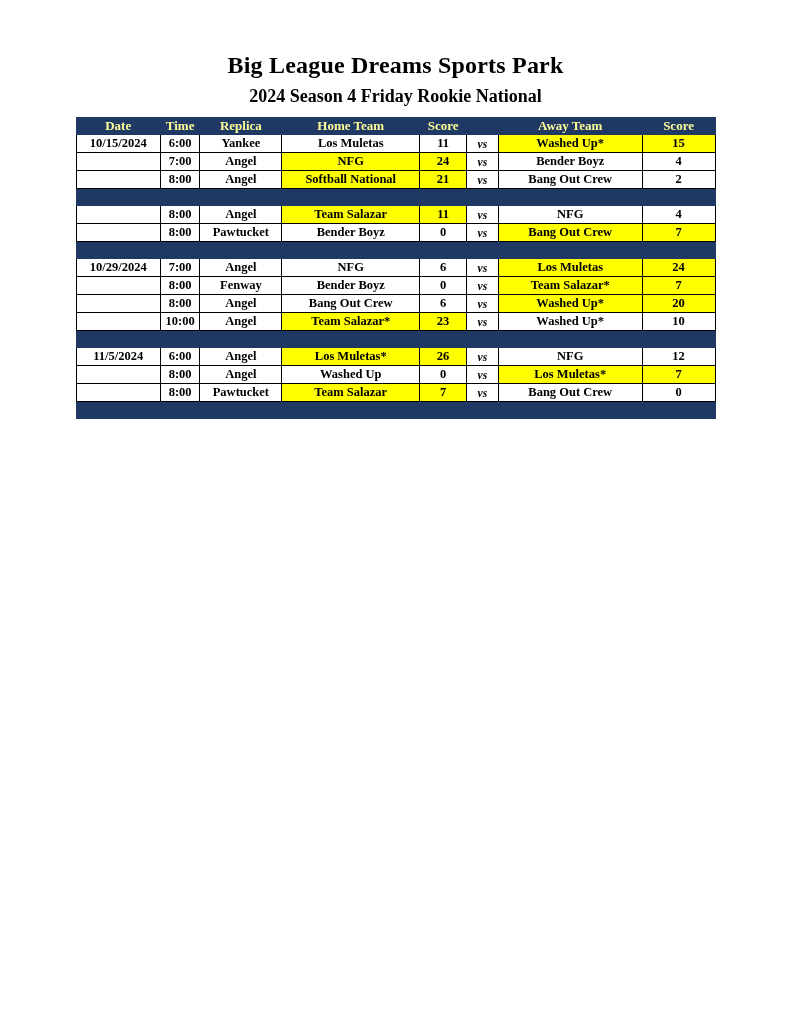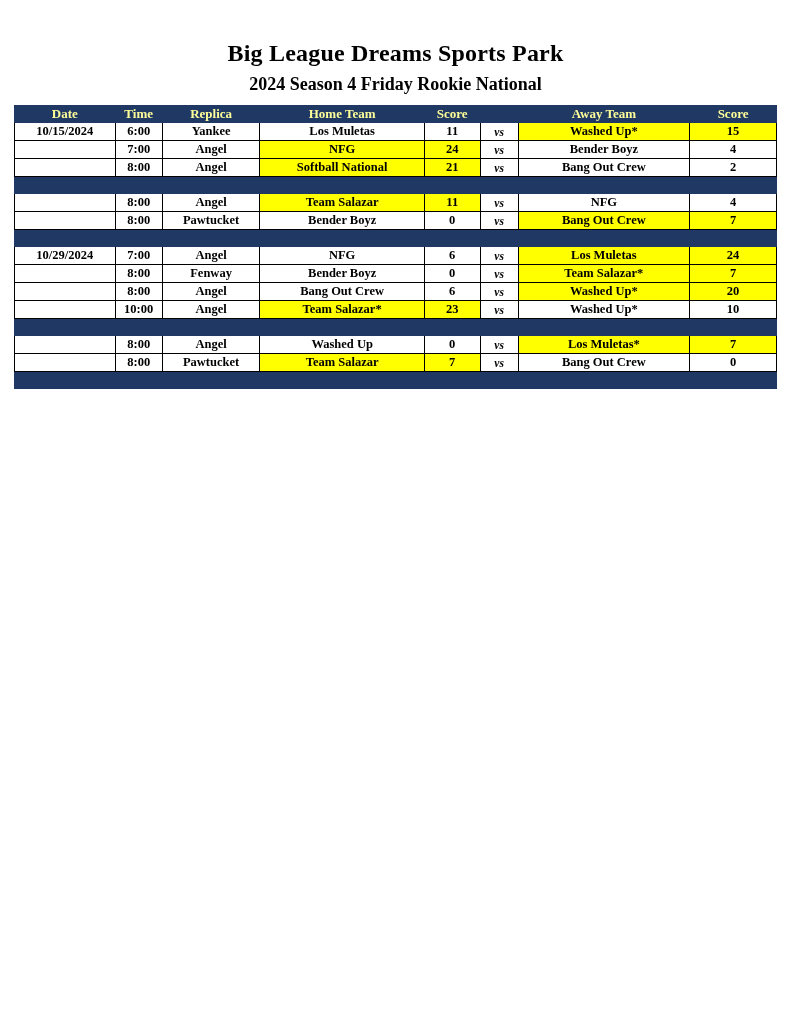--- a/index.html
+++ b/index.html
@@ -5,42 +5,42 @@
   * { margin: 0; padding: 0; box-sizing: border-box; }
   html, body { background: #ffffff; }
   body {
     width: 791px;
     height: 1024px;
     font-family: "Liberation Serif", serif;
     color: #000;
     position: relative;
     overflow: hidden;
   }
-  .page { padding-top: 40px; }
+  .page { padding-top: 52px; }
   .title {
     font-size: 24px;
     font-weight: bold;
     text-align: center;
     letter-spacing: 0.2px;
   }
   .subtitle {
     font-size: 18px;
     font-weight: bold;
     text-align: center;
     margin-top: 7px;
   }
   .note {
     font-size: 13px;
     font-weight: bold;
     font-style: italic;
     text-align: center;
     margin-top: 9px;
   }
   table.schedule {
-    width: 763px;
+    width: 640px;
     margin: 10px auto 0 auto;
     border-collapse: collapse;
     table-layout: fixed;
   }
   table.schedule th {
     background: var(--navy, #1F3864);
     color: var(--header-text, #FFFF99);
     font-size: 13px;
     font-weight: bold;
     height: 17px;
@@ -199,20 +199,30 @@
           <td class="win">Team Salazar*</td>
           <td class="win">23</td>
           <td class="vs">vs</td>
           <td>Washed Up*</td>
           <td>10</td>
         </tr>
         <tr class="separator-row">
           <td colspan="8"></td>
         </tr>
         <tr class="data-row">
+          <td>11/5/2024</td>
+          <td>6:00</td>
+          <td>Angel</td>
+          <td class="win">Los Muletas*</td>
+          <td class="win">26</td>
+          <td class="vs">vs</td>
+          <td>NFG</td>
+          <td>12</td>
+        </tr>
+        <tr class="data-row">
           <td></td>
           <td>8:00</td>
           <td>Angel</td>
           <td>Washed Up</td>
           <td>0</td>
           <td class="vs">vs</td>
           <td class="win">Los Muletas*</td>
           <td class="win">7</td>
         </tr>
         <tr class="data-row">

